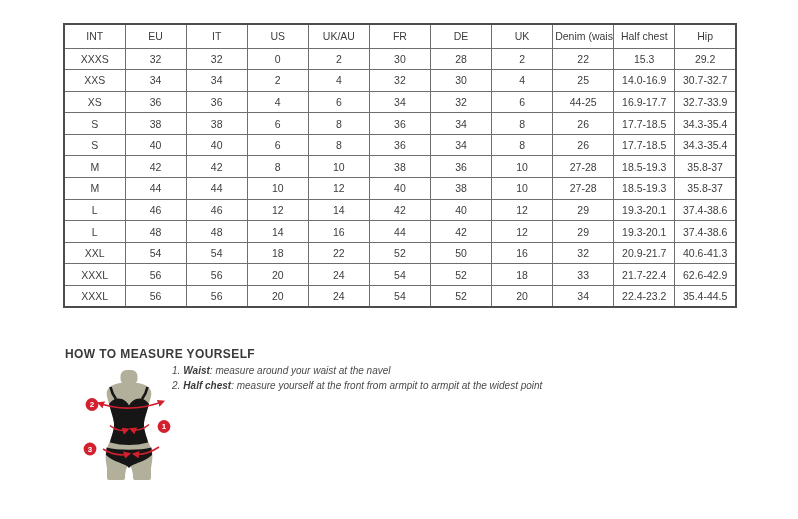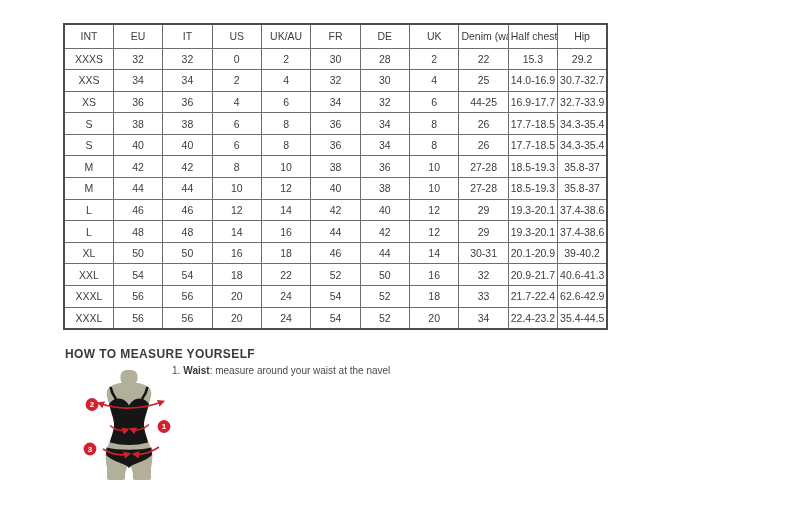--- a/index.html
+++ b/index.html
@@ -9,21 +9,21 @@
     position: relative;
     font-family: "Liberation Sans", sans-serif;
     color: #3a3a3a;
     overflow: hidden;
   }
 
   
   .size-chart {
     position: absolute;
     left: 63px; top: 23px;
-    width: 545px;
+    width: 674px;
     border-collapse: collapse;
     table-layout: fixed;
     border: 2px solid #4c4c4c;
   }
   .size-chart th, .size-chart td {
     border: 1px solid #6e6e6e;
     text-align: center;
     vertical-align: middle;
     font-size: 10.5px;
     font-weight: 400;
@@ -50,21 +50,21 @@
     width: 100px; height: 120px;
   }
   .instructions {
     position: absolute;
     left: 172px; top: 366px;
     list-style: none;
     font-size: 10px;
     line-height: 10.5px;
     color: #4a4a4a;
   }
-  .instructions li { margin-bottom: 4.3px; white-space: nowrap; }
+  .instructions li { margin-bottom: 4.3px; white-space: nowrap; font-style: italic; }
   .instructions .num { margin-right: 3px; }
   .instructions b { font-weight: 700; color: #3a3a3a; }
 </style>
 </head>
 <body>
 
 <table class="size-chart">
   <thead>
       <tr>
         <th>INT</th>
@@ -190,33 +190,20 @@
         <td>48</td>
         <td>48</td>
         <td>14</td>
         <td>16</td>
         <td>44</td>
         <td>42</td>
         <td>12</td>
         <td>29</td>
         <td>19.3-20.1</td>
         <td>37.4-38.6</td>
-      </tr>
-      <tr>
-        <td>XL</td>
-        <td>50</td>
-        <td>50</td>
-        <td>16</td>
-        <td>18</td>
-        <td>46</td>
-        <td>44</td>
-        <td>14</td>
-        <td>30-31</td>
-        <td>20.1-20.9</td>
-        <td>39-40.2</td>
       </tr>
       <tr>
         <td>XXL</td>
         <td>54</td>
         <td>54</td>
         <td>18</td>
         <td>22</td>
         <td>52</td>
         <td>50</td>
         <td>16</td>
@@ -324,13 +311,16 @@
       <circle cx="12" cy="81" r="6.4" fill="#d2202f"></circle>
       <text x="12" y="83.8" text-anchor="middle" font-size="8" font-weight="bold" fill="#ffffff">3</text>
     </g>
   </svg>
 </div>
 
 <ol class="instructions">
   <li>
     <span class="num">1.</span><b>Waist</b><span>: measure around your waist at the navel</span>
   </li>
+  <li>
+    <span class="num">2.</span><b>Half chest</b><span>: measure yourself at the front from armpit to armpit at the widest point</span>
+  </li>
 </ol>
 
 </body></html>

